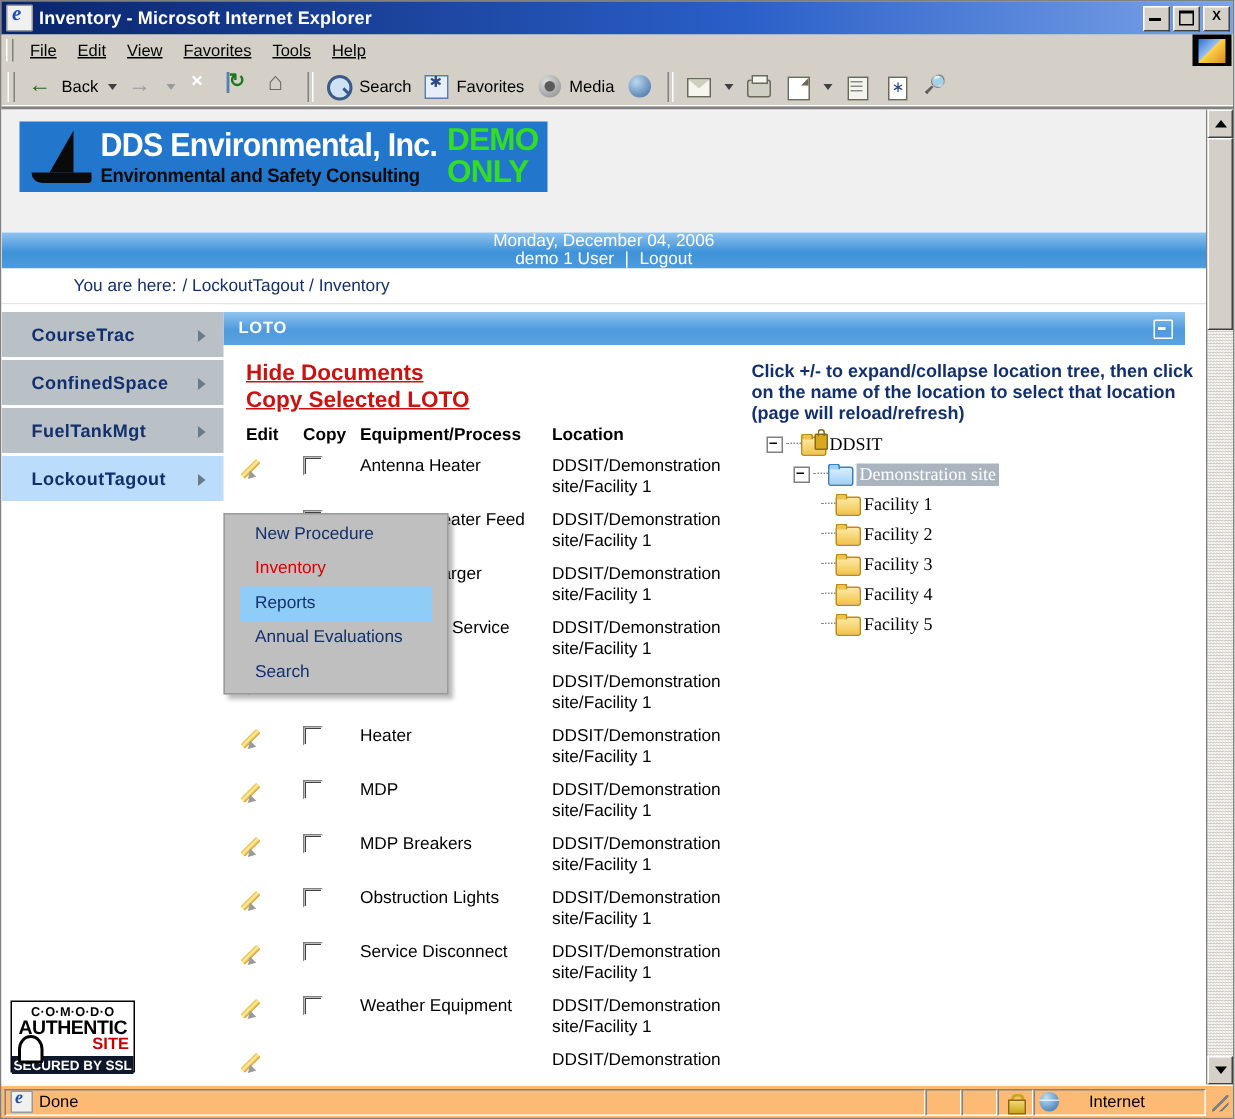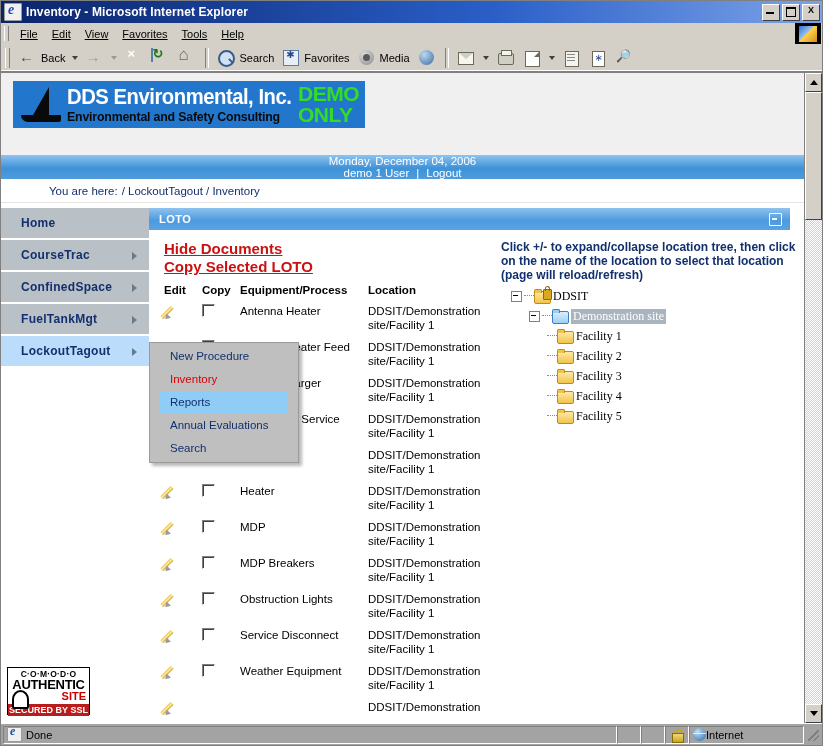--- a/index.html
+++ b/index.html
@@ -400,43 +400,43 @@
   .comodo {
     position: absolute; left: 6px; bottom: 8px;
     width: 83px; height: 48px;
     background: #ffffff; border: 1px solid #000000;
     box-sizing: border-box;
     font-family: "Liberation Sans", sans-serif;
   }
   .cm1 { font-size: 8.5px; font-weight: bold; letter-spacing: 0.2px; text-align:center; color:#000; margin-top:1px;}
   .cm2 { font-size: 13px; font-weight: bold; text-align:center; color:#000; line-height:12px; letter-spacing:-0.3px;}
   .cm3 { font-size: 11px; font-weight: bold; text-align:right; color:#cc0000; line-height:11px; padding-right:3px;}
-  .cm4 { background:#b91c1c; color:#ffffff; font-size:9px; font-weight:bold; text-align:center; line-height:12px; margin-top:2px;}
+  .cm4 { background:#0f172a; color:#ffffff; font-size:9px; font-weight:bold; text-align:center; line-height:12px; margin-top:2px;}
   .cm-lock { position:absolute; left:4px; top:22px; width:13px; height:15px; border:2px solid #000; border-radius:50% 50% 2px 2px; background:#fff;}
 
   
   .statusbar {
     height: 22px; flex: 0 0 auto;
-    background: #a3a3a3;
+    background: #fdba74;
     display: flex; align-items: center;
     border-top: 1px solid #ffffff;
     padding: 0 2px;
     box-sizing: border-box;
     justify-content: center;
   }
   .sb-pane {
     height: 18px;
     border: 1px solid; border-color: #808080 #ffffff #ffffff #808080;
     display: flex; align-items: center; font-size: 11px; color: #000;
     padding: 0 3px; box-sizing: border-box;
   }
   .sb-main { flex: 1 1 auto; gap: 4px; }
   .sb-small { width: 24px; }
   .sb-sec { width: 24px; justify-content:center; }
-  .sb-zone { width: 115px; gap: 0; }
+  .sb-zone { width: 115px; gap: 20px; }
   .sb-ie {
     width: 13px; height: 13px; background: #f0f0f0; border: 1px solid #9a9a9a;
     position: relative; flex:0 0 auto; border-radius:1px;
   }
   .sb-ie:after{content:"e";position:absolute;left:2px;top:-4px;font-family:"Liberation Serif",serif;font-style:italic;font-weight:bold;font-size:12px;color:#1f4fb0;}
   .lock-ico { width:10px;height:12px;position:relative;}
   .lock-ico:before{content:"";position:absolute;left:2px;top:0;width:5px;height:5px;border:2px solid #c8a818;border-bottom:none;border-radius:4px 4px 0 0;}
   .lock-ico:after{content:"";position:absolute;left:0;top:4px;width:10px;height:8px;background:linear-gradient(to bottom,#f2d878,#c8a818);border:1px solid #8a6a10;}
   .globe-ico{width:13px;height:13px;border-radius:50%;background:radial-gradient(circle at 35% 30%,#bfe0f8,#2a6aa8);position:relative;flex:0 0 auto;}
   .globe-ico:after{content:"";position:absolute;left:0;top:5px;width:13px;height:1px;background:rgba(255,255,255,.7);}
@@ -587,23 +587,20 @@
       </div>
 
       <div class="breadcrumb-bar">
         <span class="bc-label">You are here:</span>
         <a href="#">/ LockoutTagout / Inventory</a>
       </div>
 
       <div class="body-cols">
 
         <div class="sidebar">
-          <div class="side-item">
-            <span>Home</span>
-          </div>
           <div class="side-item">
             <span>CourseTrac</span>
             <span class="caret"></span>
           </div>
           <div class="side-item">
             <span>ConfinedSpace</span>
             <span class="caret"></span>
           </div>
           <div class="side-item">
             <span>FuelTankMgt</span>

